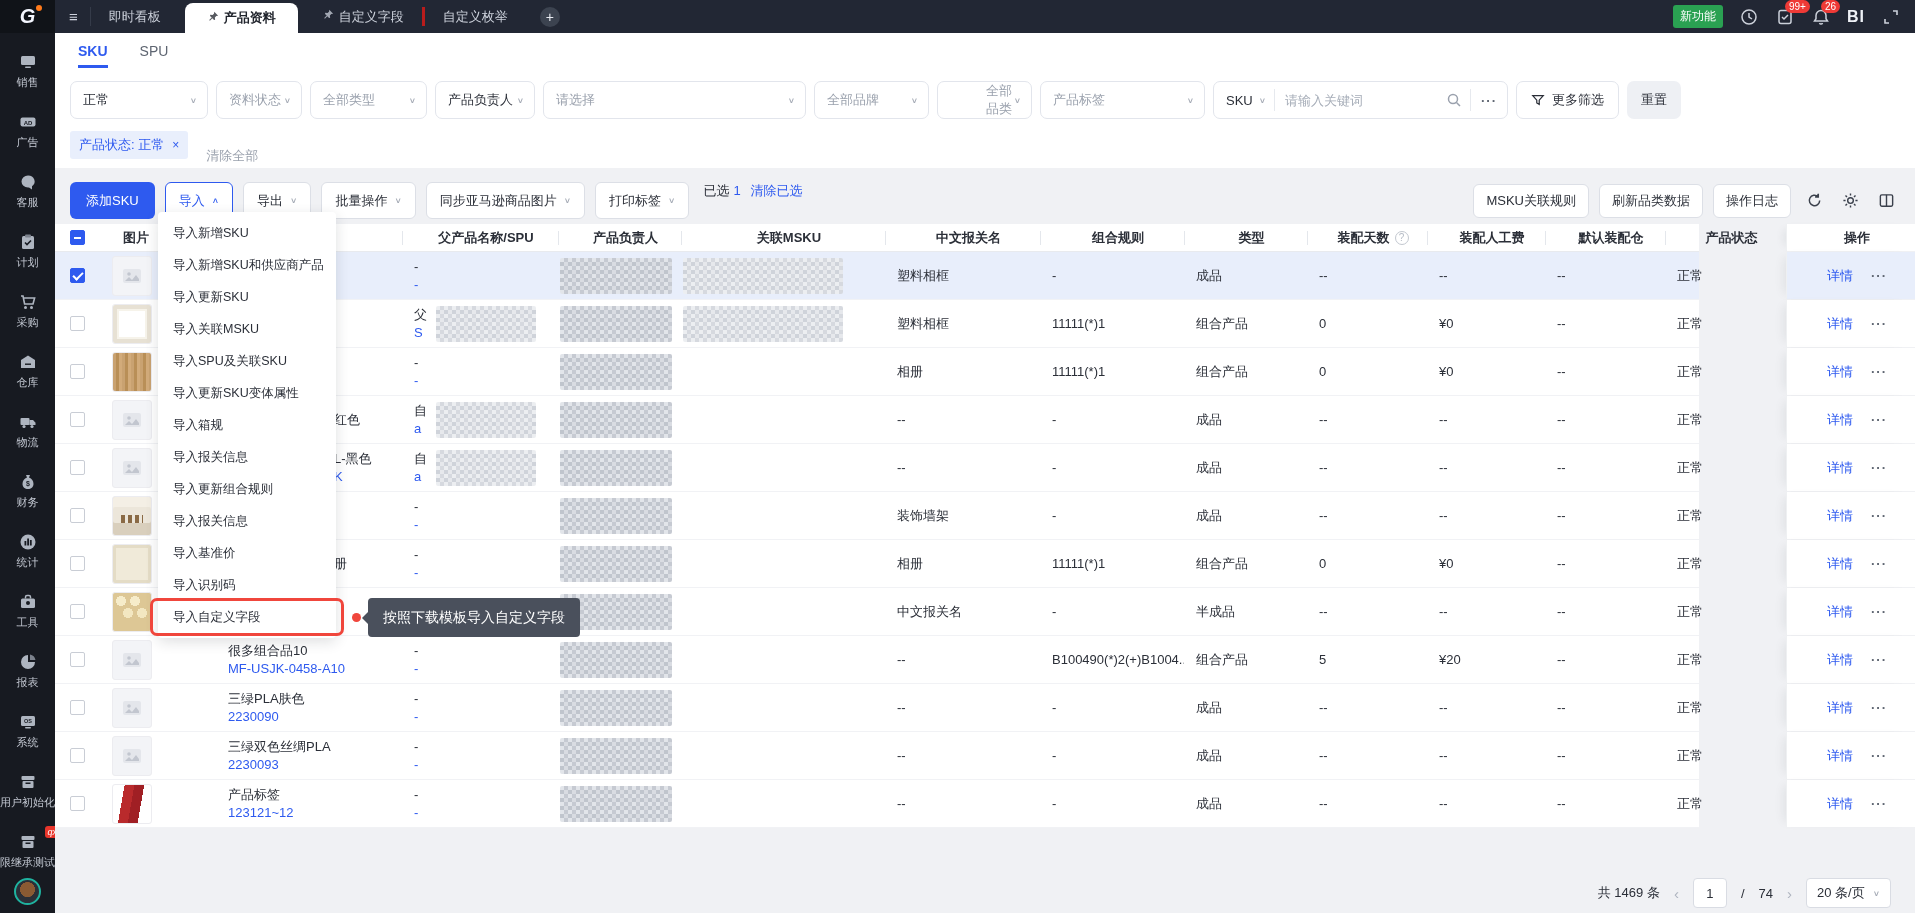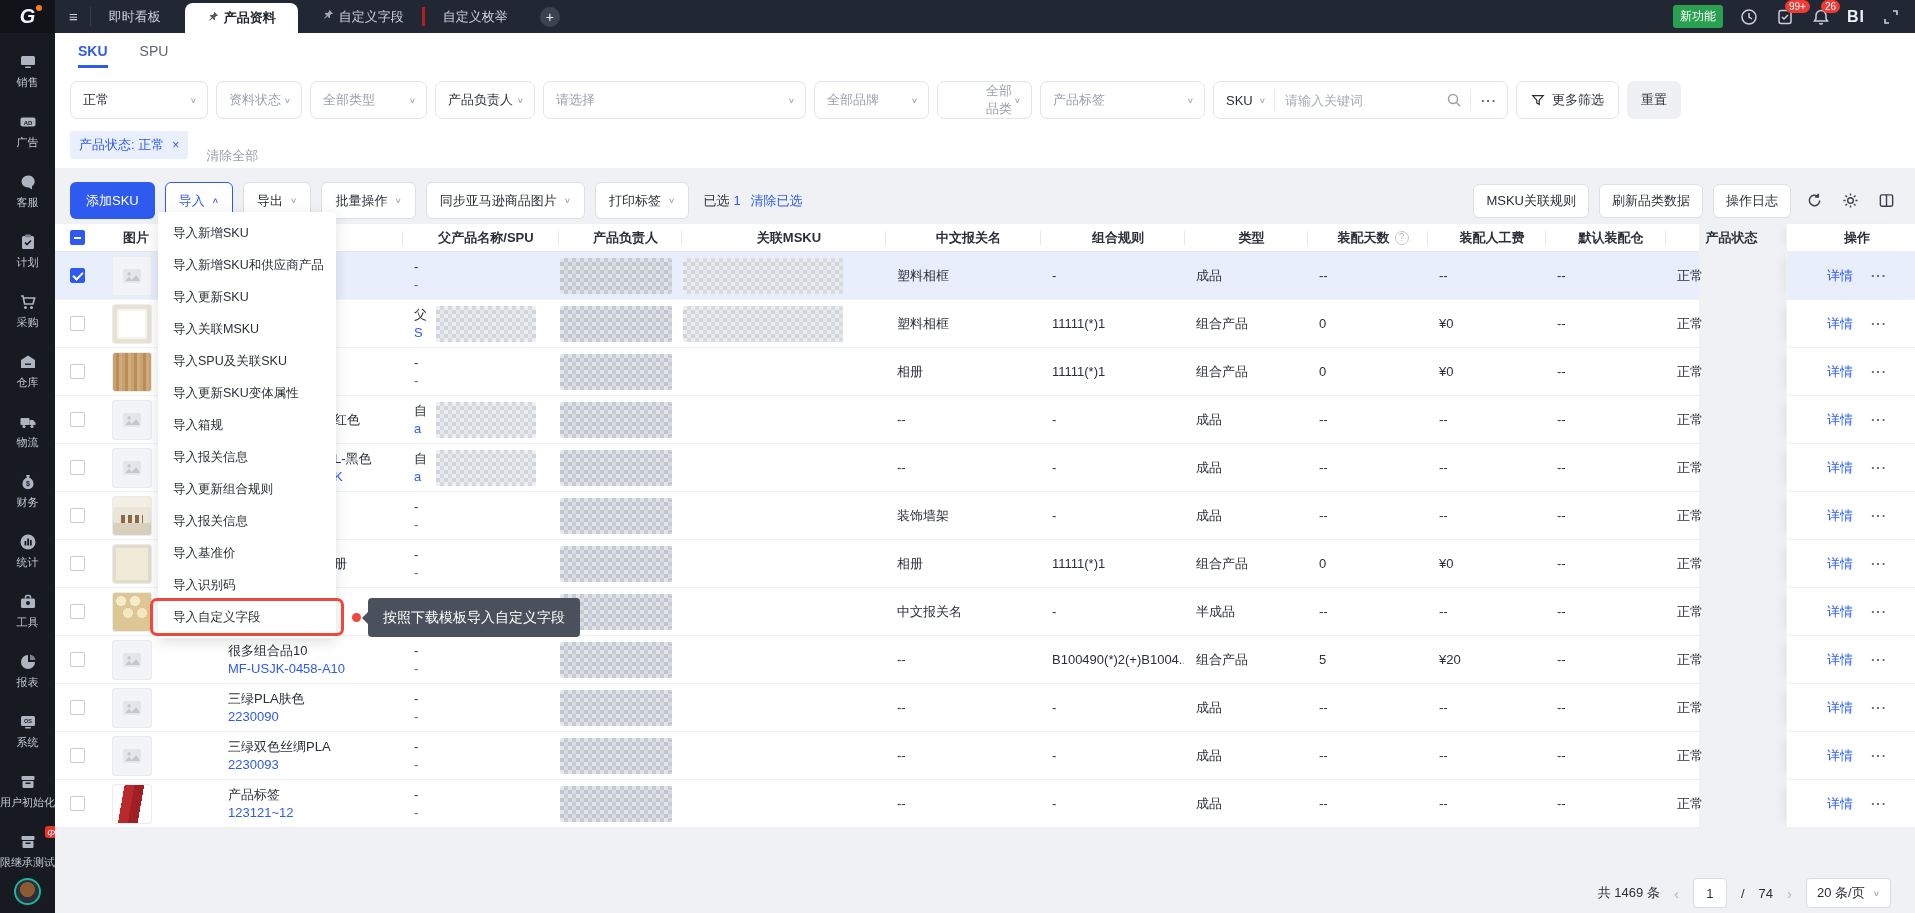--- a/index.html
+++ b/index.html
@@ -58,21 +58,21 @@
   .btn-more { height:38px; border:1px solid #e2e5ec; border-radius:7px; background:#fff; display:flex; align-items:center; gap:7px; padding:0 14px; font-size:13px; color:#2b2f38; cursor:pointer; flex:none; }
   .btn-reset { height:38px; border:none; border-radius:7px; background:#eef0f4; padding:0 14px; font-size:13px; color:#2b2f38; cursor:pointer; flex:none; }
 
   .applied-row { display:flex; align-items:center; gap:18px; margin:12px 0 0 15px; height:28px; }
   .tag { background:#e9effc; color:#2e5aef; font-size:13px; border-radius:3px; padding:5px 9px; display:flex; align-items:center; gap:8px; }
   .tag-x { cursor:pointer; font-size:12px; }
   .clear-all { color:#9aa1ad; font-size:13px; cursor:pointer;margin-top:22px; }
 
   
   .panel { position:absolute; left:0; right:0; top:135px; bottom:0; background:#f0f1f4; }
-  .toolbar { display:flex; align-items:center; gap:10px; margin:14px 16px 0 15px; }
+  .toolbar { display:flex; gap:10px; margin:14px 16px 0 15px; }
   .btn-primary { height:37px; background:#2e5aef; color:#fff; border:none; border-radius:6px; padding:0 16px; font-size:13px; cursor:pointer; }
   .tb-btn { height:37px; background:#fff; border:1px solid #dcdfe6; border-radius:6px; padding:0 13px; font-size:13px; color:#2b2f38; display:flex; align-items:center; gap:7px; cursor:pointer; }
   .tb-btn.open { border-color:#2e5aef; color:#2e5aef; }
   .tb-btn.open .caret { color:#2e5aef; }
   .sel-info { font-size:13px; color:#2b2f38; margin-left:4px; }
   .sel-info b { color:#2e5aef; font-weight:normal; margin-left:4px; }
   .link { color:#2e5aef; cursor:pointer; font-size:13px; }
   .toolbar-right { margin-left:auto; display:flex; align-items:center; gap:10px; }
   .tb-sm { height:34px; background:#fff; border:1px solid #dcdfe6; border-radius:6px; padding:0 12px; font-size:13px; color:#2b2f38; cursor:pointer; }
   .ico-btn { width:26px; height:26px; display:flex; align-items:center; justify-content:center; cursor:pointer; }

